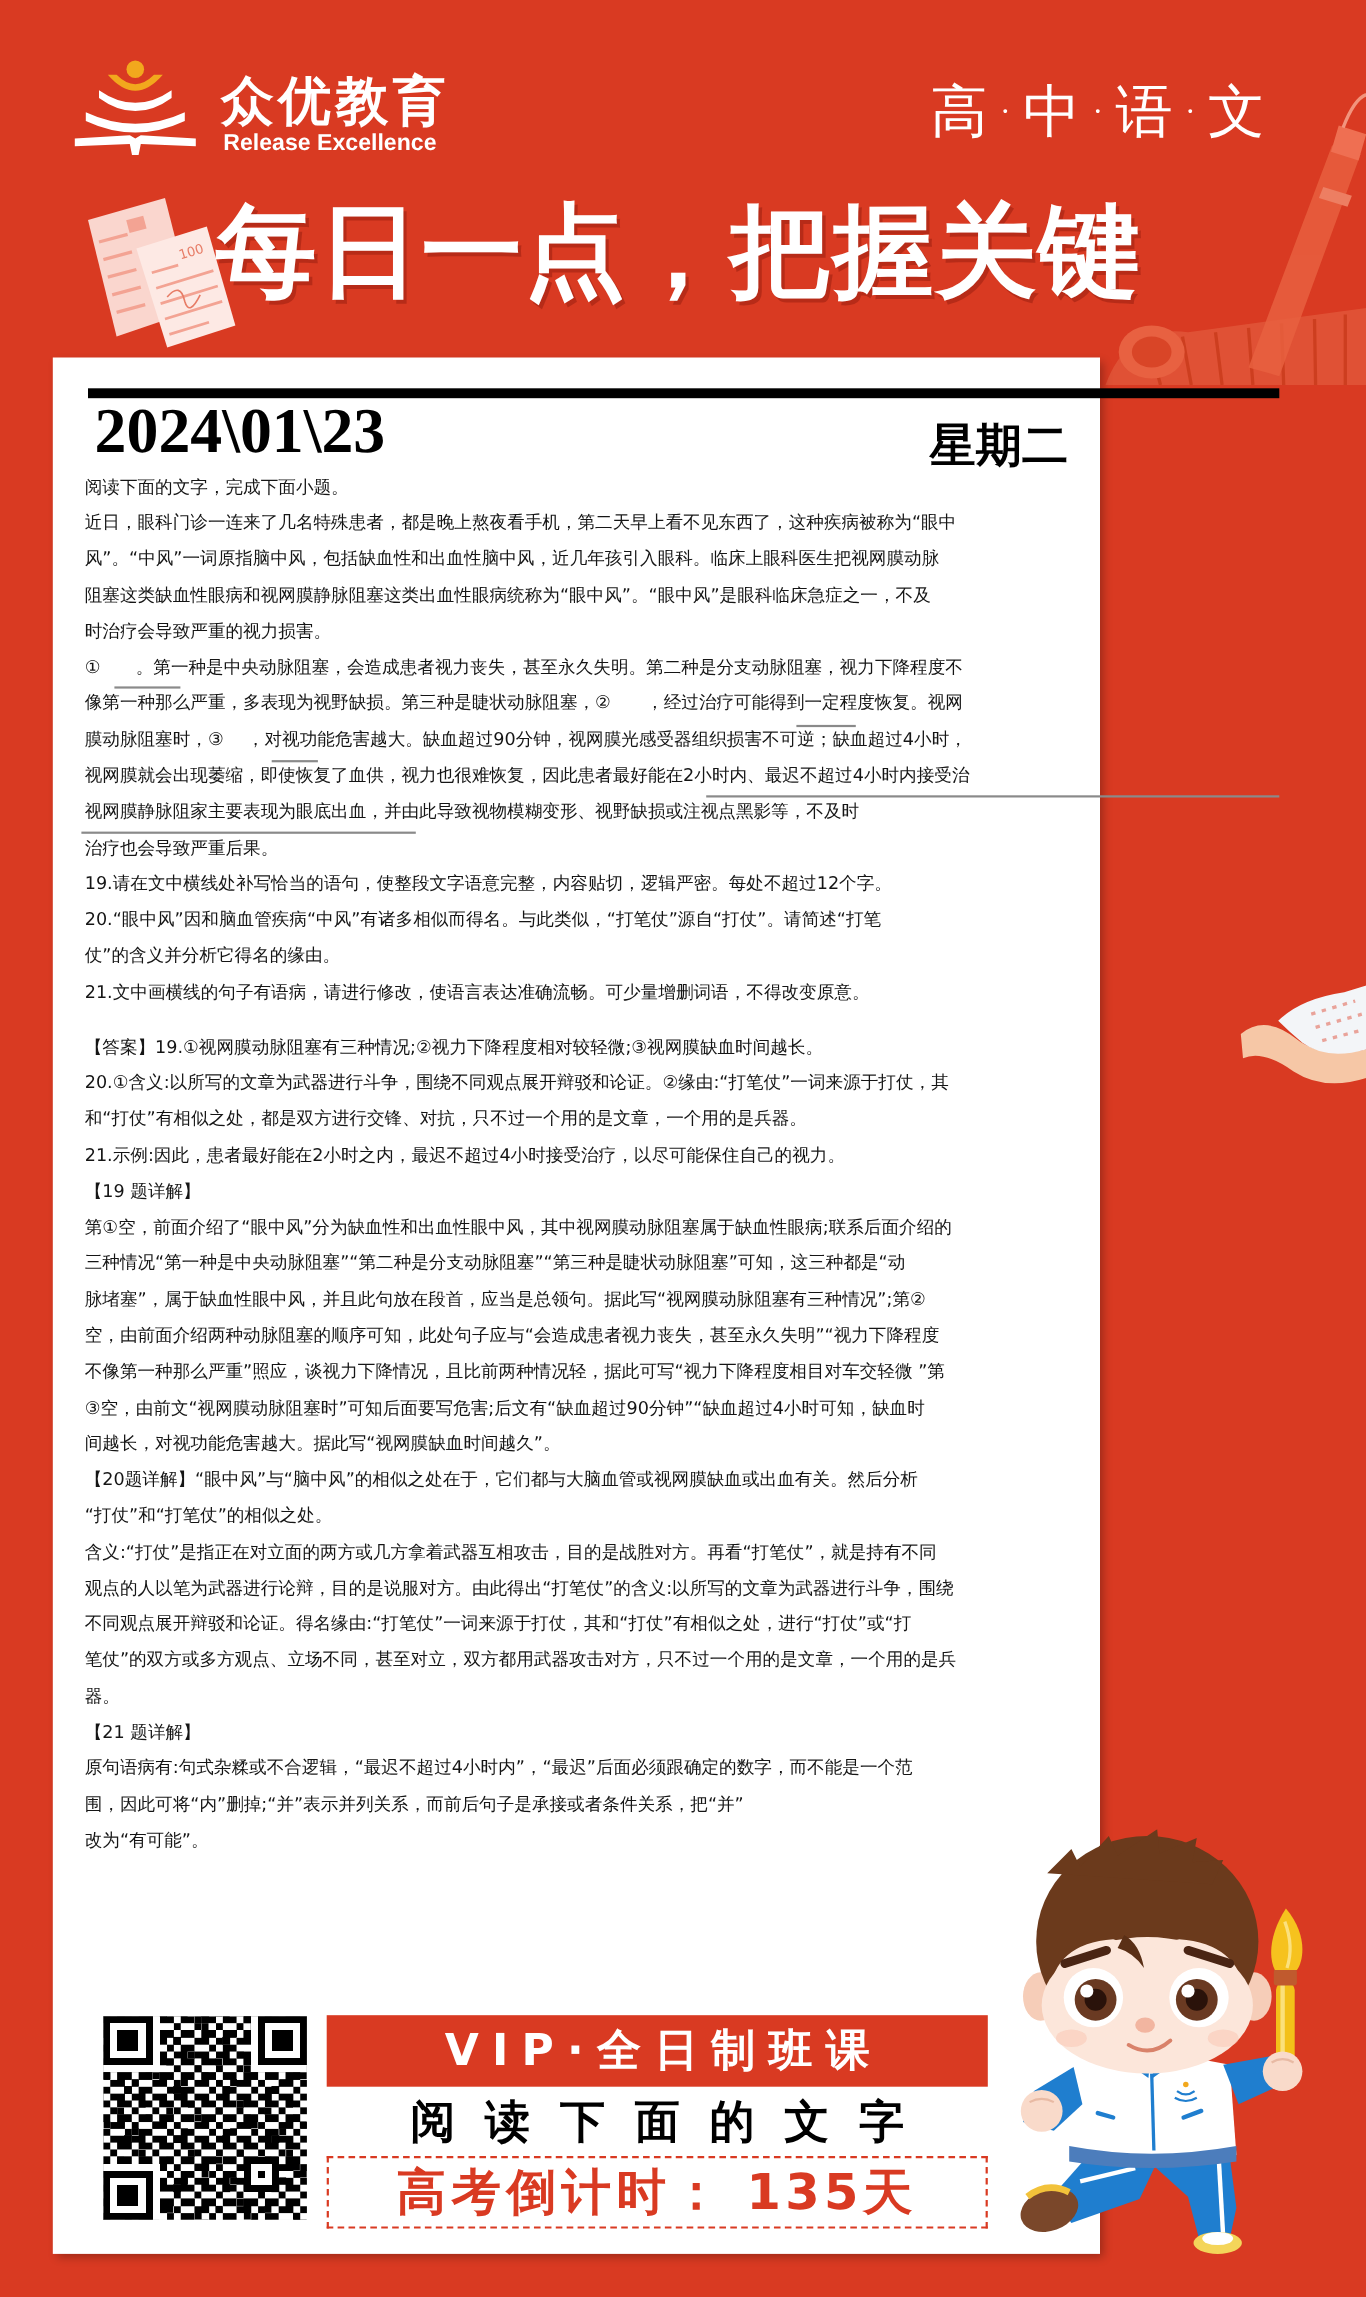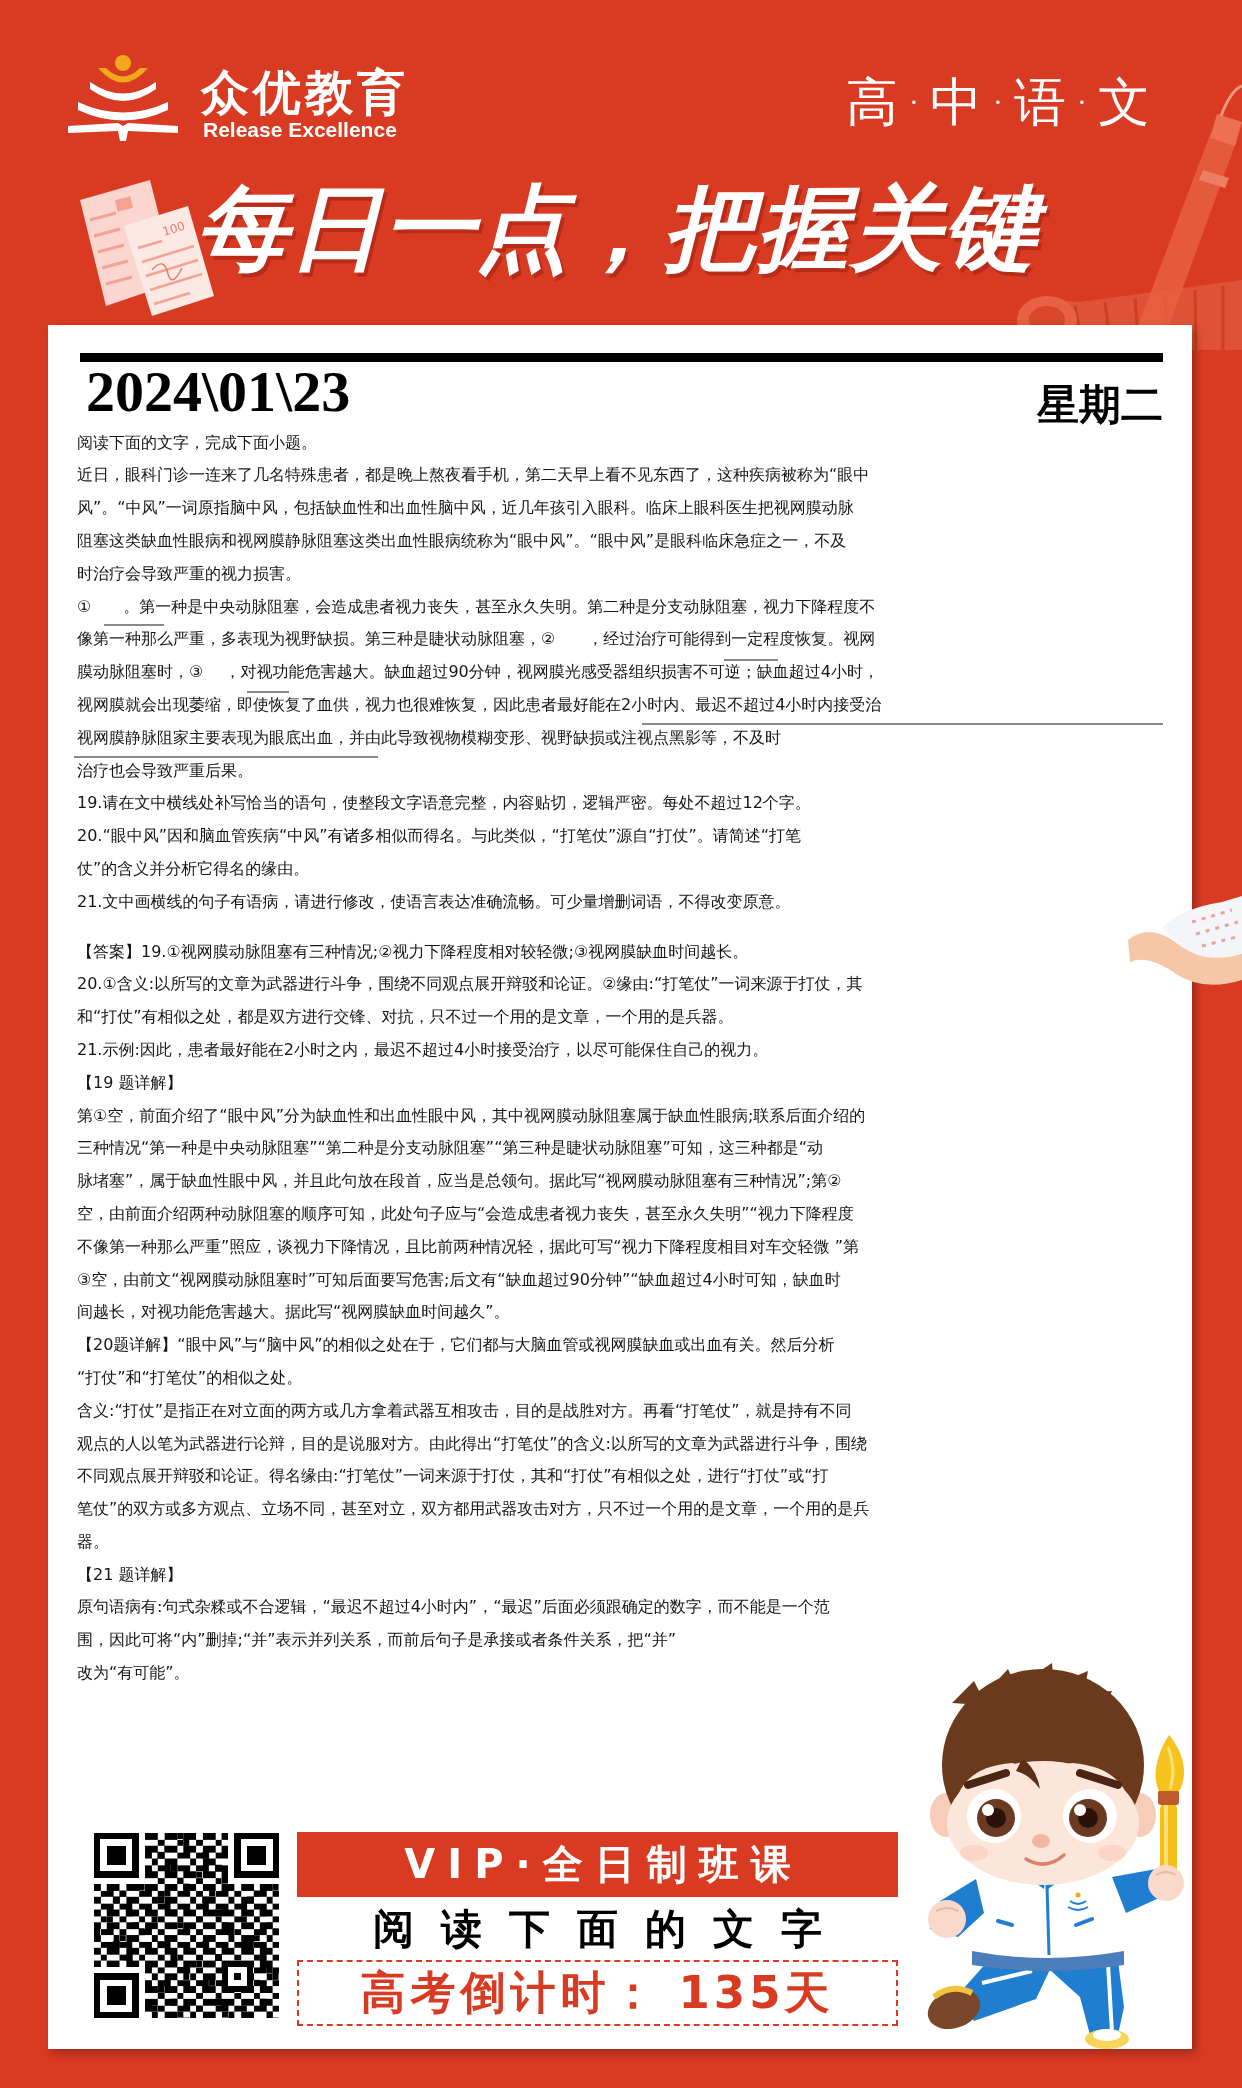--- a/index.html
+++ b/index.html
@@ -10,27 +10,27 @@
   }
   .abs { position:absolute; }
 
   
   .logo-icon { left:66px; top:53px; width:115px; height:90px; }
   .brand-name { left:201px; top:66px; font-size:48px; line-height:52px; font-weight:bold; color:#fff; letter-spacing:4px; white-space:nowrap; }
   .brand-tagline { left:203px; top:118px; font-family:"Liberation Sans", sans-serif; font-size:21px; line-height:24px; font-weight:bold; color:#fff; white-space:nowrap; }
   .subject { left:845px; top:70px; display:flex; align-items:center; color:#fff; font-family:"DejaVu Serif", serif; font-size:52px; line-height:64px; }
   .subject .ch { width:54px; text-align:center; }
   .subject .dot { width:30px; text-align:center; font-size:26px; }
-  .headline { left:196px; top:181px; font-size:92px; line-height:96px; font-weight:bold; color:#fff; letter-spacing:1.5px; white-space:nowrap; text-shadow:3px 4px 0 rgba(120,18,6,0.35);font-style:italic; }
+  .headline { left:196px; top:181px; font-size:92px; line-height:96px; font-weight:bold; color:#fff; letter-spacing:1.5px; white-space:nowrap; text-shadow:3px 4px 0 rgba(120,18,6,0.35); }
   .paper-deco { left:72px; top:178px; width:145px; height:140px; }
   .pen-deco { left:985px; top:80px; width:257px; height:270px; }
   .side-deco { left:1122px; top:888px; width:120px; height:104px; z-index:5; }
 
   
-  .card { left:48px; top:325px; width:1144px; height:1724px; background:#fff; box-shadow:4px 4px 8px rgba(0,0,0,0.28); z-index:2; }
+  .card { left:48px; top:325px; width:952px; height:1724px; background:#fff; box-shadow:4px 4px 8px rgba(0,0,0,0.28); z-index:2; }
   .top-rule { left:32px; top:28px; width:1083px; height:9px; background:#000; }
   .date { left:38px; top:38px; font-family:"Liberation Serif", serif; font-weight:bold; font-size:58px; line-height:58px; color:#000; white-space:nowrap; }
   .weekday { right:29px; top:46px; font-family:"DejaVu Serif", serif; font-weight:bold; font-size:42px; line-height:44px; color:#000; white-space:nowrap;margin-top:12px; }
 
   .text-block { left:29px; top:101.6px; width:1110px; color:#151515; }
   .line { height:32.8px; line-height:32.8px; font-size:16px; white-space:nowrap; }
   .section-gap { height:17px; }
 
   .rule { position:absolute; height:2px; background:#8a8a8a; }
 

